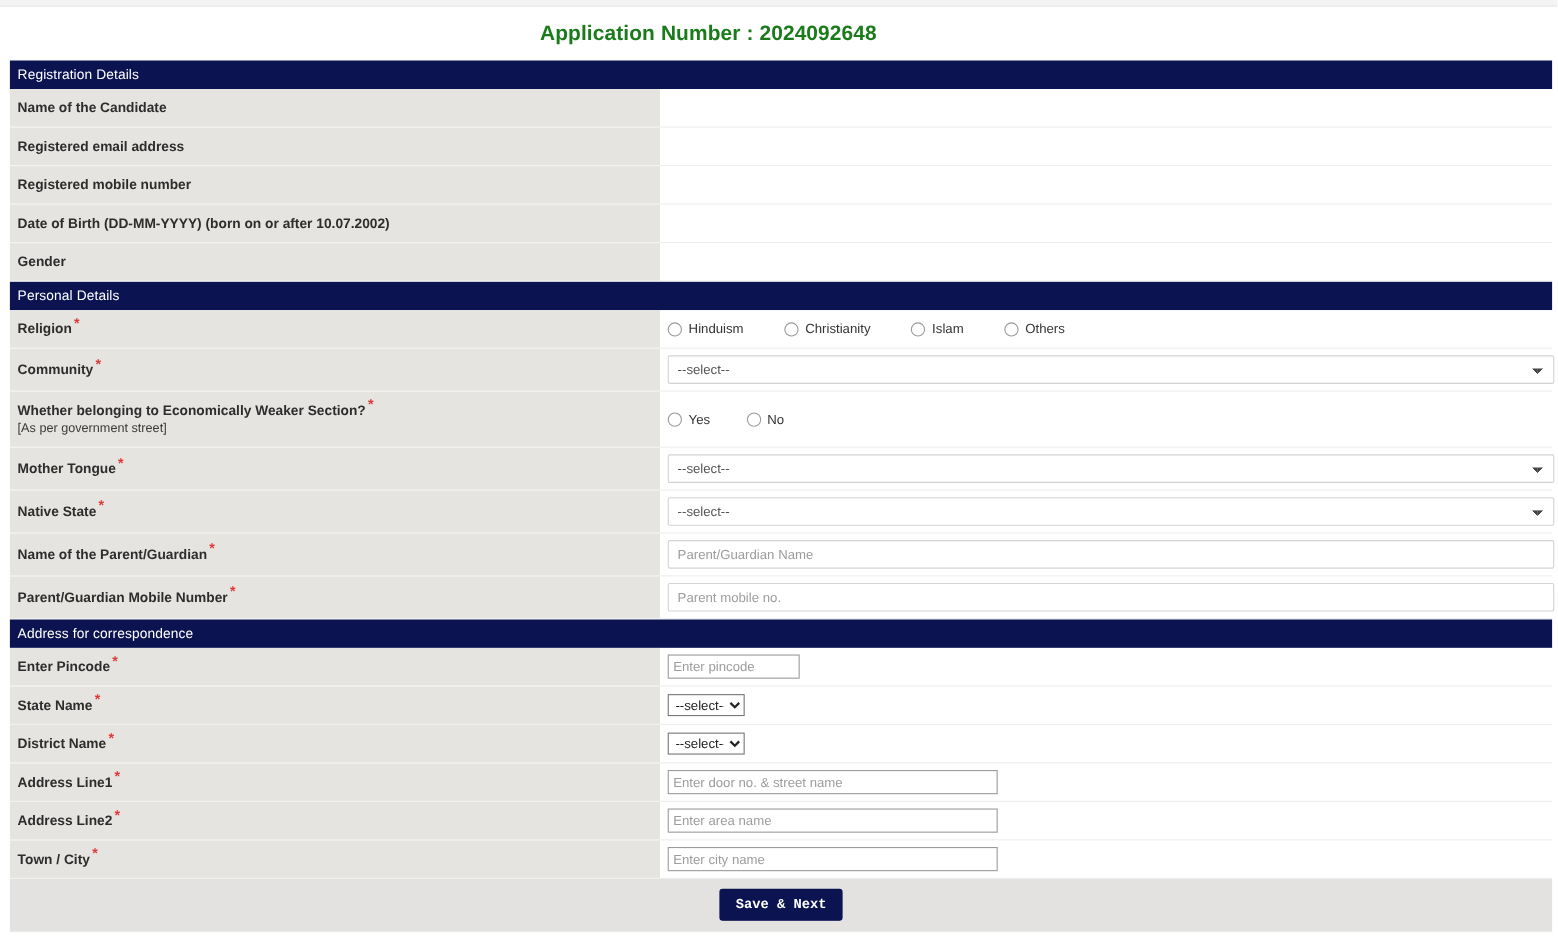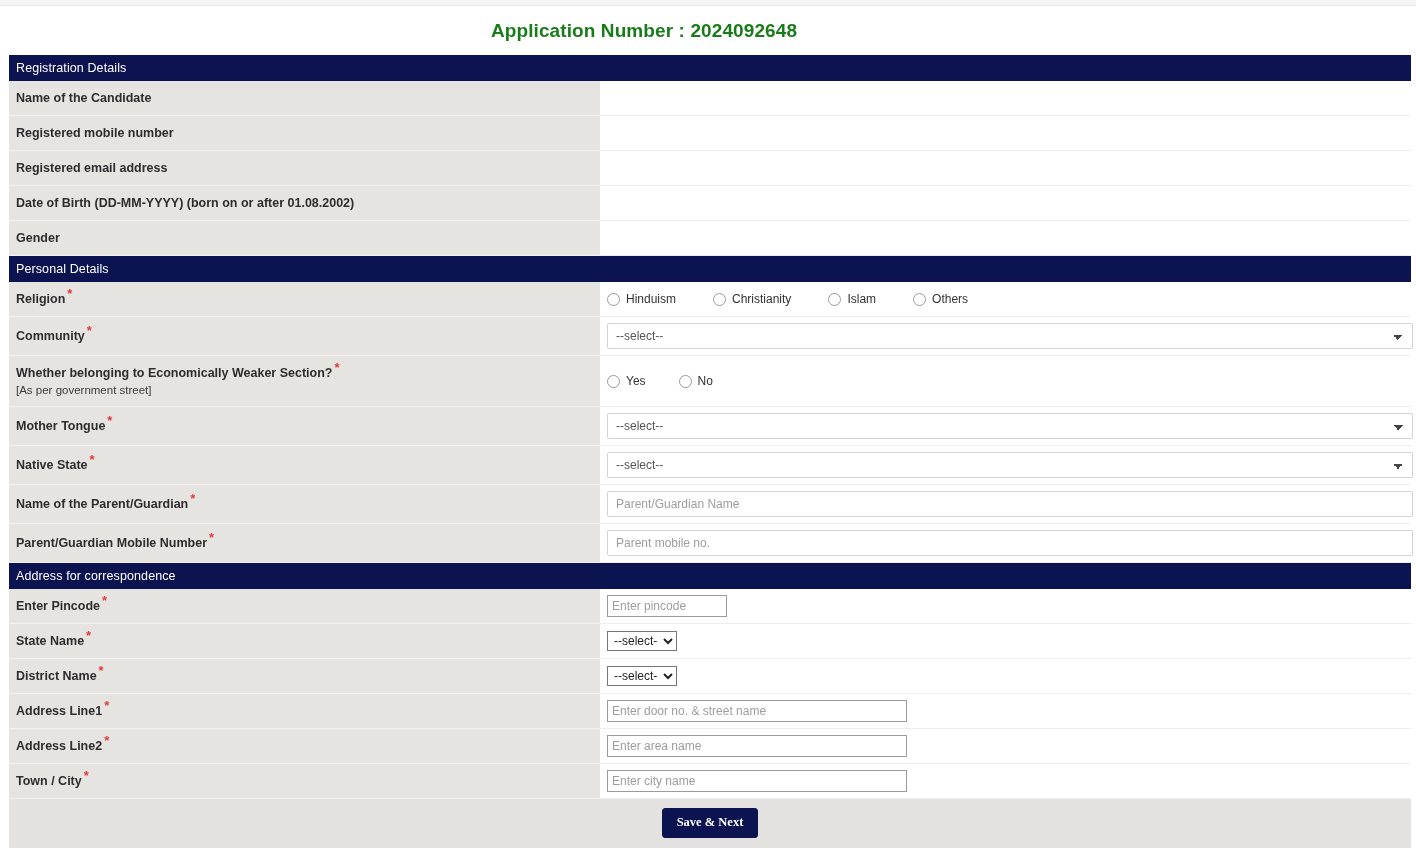--- a/index.html
+++ b/index.html
@@ -169,21 +169,21 @@
   tr.footer-row td {
     background: #e3e2e0;
     text-align: center;
     padding: 9px 0 10px 0;
     border-bottom: 1px solid #ffffff;
   }
   .save-btn {
     background: #0b1450;
     color: #ffffff;
     border: 1px solid #0b1450;
-    font-family: Liberation Serif, serif;
+    font-family: Liberation Mono, monospace;
     font-size: 12.5px;
     font-weight: bold;
     padding: 6px 14px 7px 14px;
     border-radius: 3px;
     cursor: pointer;
   }
 </style>
 </head>
 <body>
 
@@ -203,31 +203,31 @@
       <tr class="section-header">
         <td colspan="2">Registration Details</td>
       </tr>
 
       <tr>
         <td class="label-cell">Name of the Candidate</td>
         <td class="value-cell redacted"></td>
       </tr>
 
       <tr>
+        <td class="label-cell">Registered email address</td>
+        <td class="value-cell redacted"></td>
+      </tr>
+
+      <tr>
         <td class="label-cell">Registered mobile number</td>
         <td class="value-cell redacted"></td>
       </tr>
 
       <tr>
-        <td class="label-cell">Registered email address</td>
-        <td class="value-cell redacted"></td>
-      </tr>
-
-      <tr>
-        <td class="label-cell">Date of Birth (DD-MM-YYYY) (born on or after 01.08.2002)</td>
+        <td class="label-cell">Date of Birth (DD-MM-YYYY) (born on or after 10.07.2002)</td>
         <td class="value-cell redacted"></td>
       </tr>
 
       <tr>
         <td class="label-cell">Gender</td>
         <td class="value-cell redacted"></td>
       </tr>
 
       <tr class="section-header">
         <td colspan="2">Personal Details</td>

